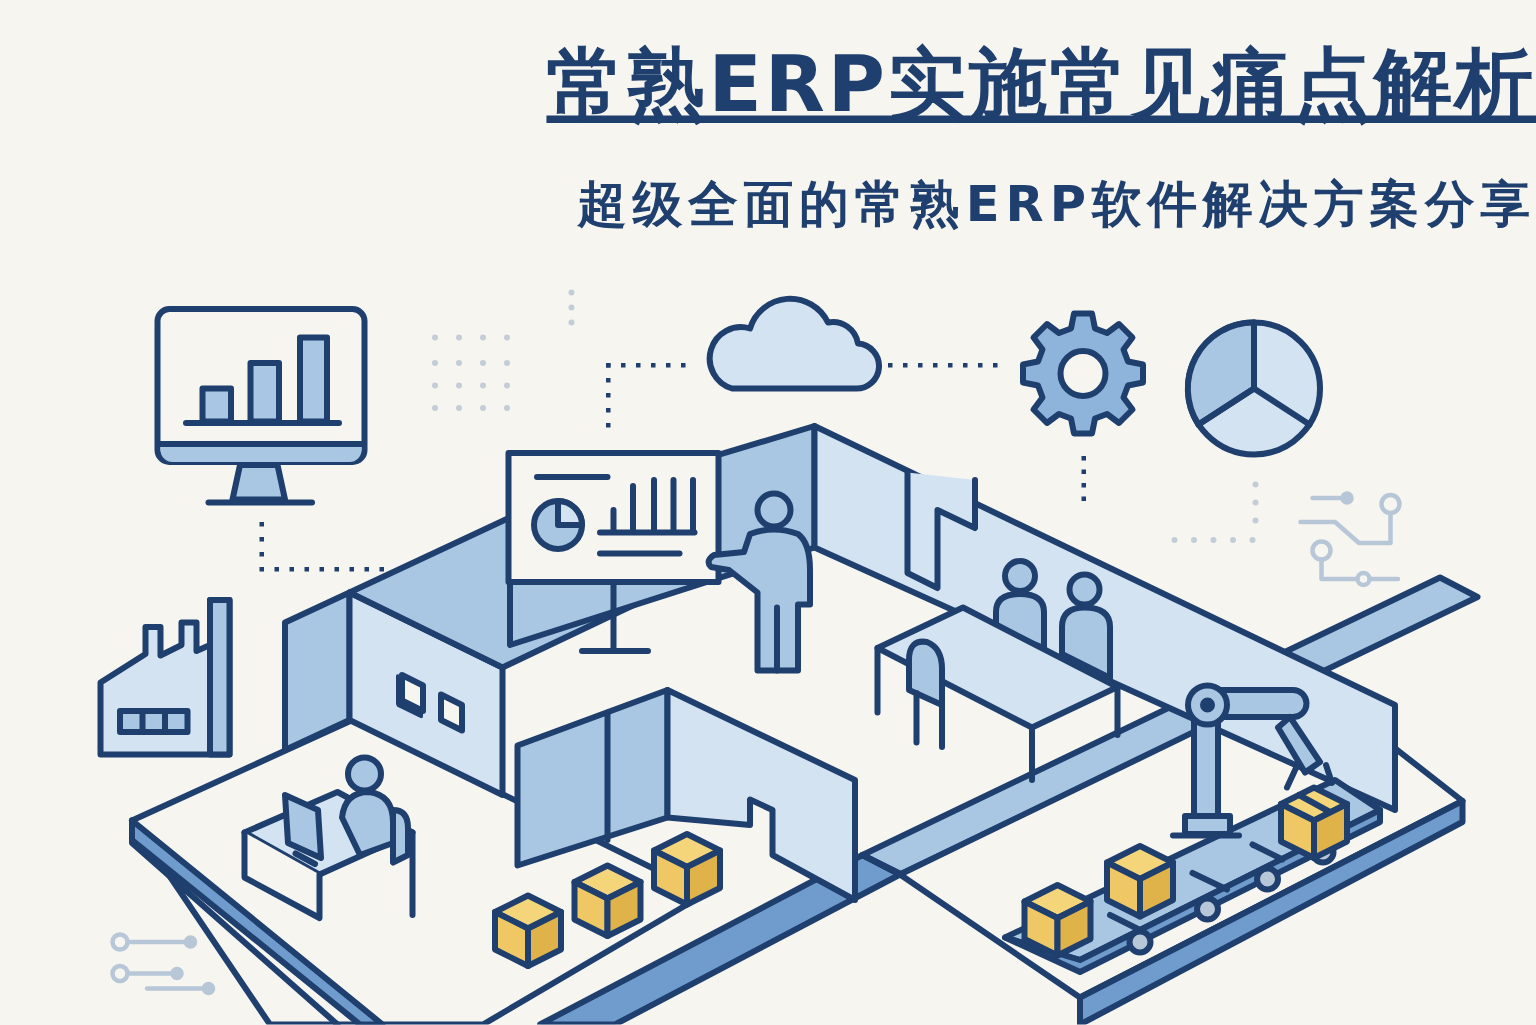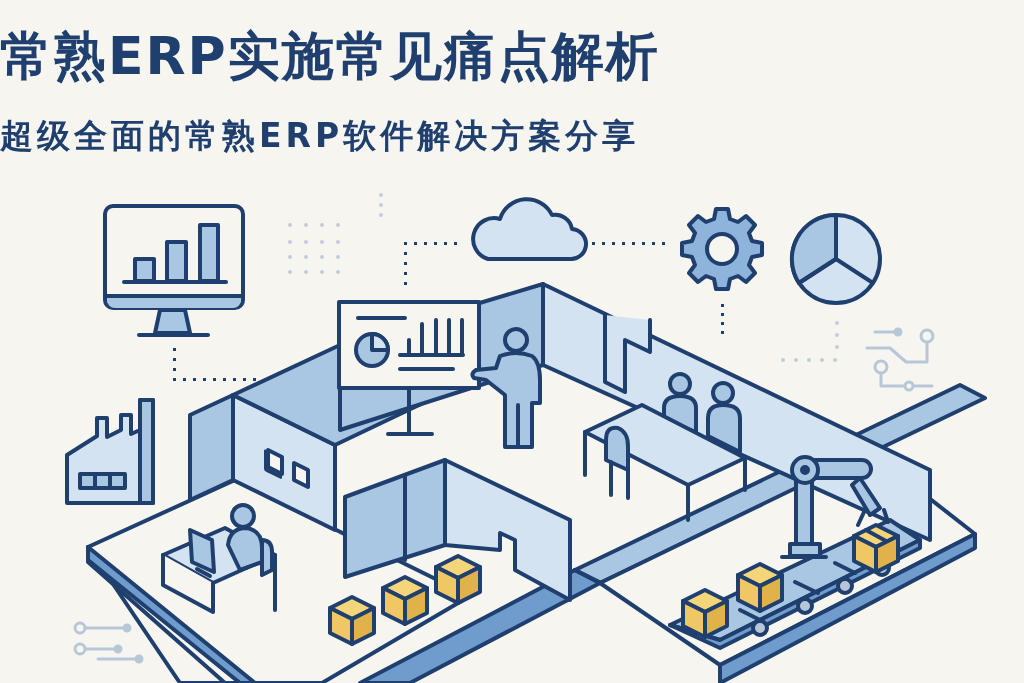--- a/index.html
+++ b/index.html
@@ -4,28 +4,29 @@
 <style>
   html, body { margin: 0; padding: 0; }
   body {
     width: 1024px; height: 683px; overflow: hidden;
     background: #f7f5f0;
     font-family: "DejaVu Sans", "Liberation Sans", sans-serif;
     position: relative;
   }
   .title {
     position: absolute; left: 0; top: 22px; width: 1024px;
-    text-align: left;
+    text-align: right;
     font-size: 52px; font-weight: bold; letter-spacing: 2px;
     color: #1f3f6e;
     font-family: "DejaVu Sans", sans-serif;
+    text-decoration: underline;
   }
   .subtitle {
     position: absolute; left: 0; top: 114px; width: 1024px;
-    text-align: left;
+    text-align: right;
     font-size: 33px; font-weight: bold; letter-spacing: 4px;
     color: #1f3f6e;
     font-family: "DejaVu Sans", sans-serif;
   }
   svg.scene { position: absolute; left: 0; top: 0; }
 </style>
 </head>
 <body>
 
 <div class="title">常熟ERP实施常见痛点解析</div>

